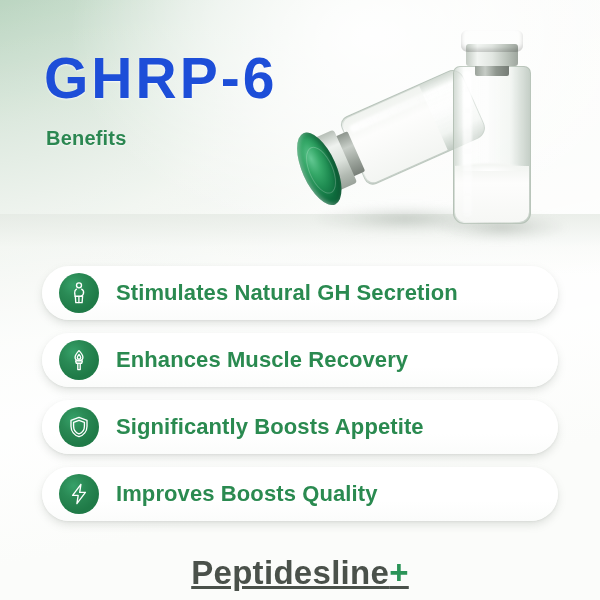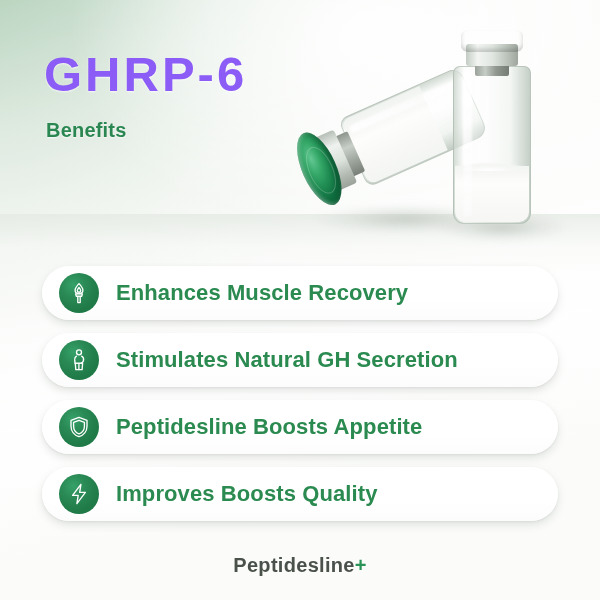--- a/index.html
+++ b/index.html
@@ -43,25 +43,25 @@
   }
 
   
   .headline {
     position: absolute;
     left: 44px;
     top: 50px;
     width: 330px;
   }
   .title {
-    font-size: 49px;
+    font-size: 57px;
     line-height: 1;
     font-weight: 700;
     letter-spacing: 3px;
-    color: #8b5cf6;
+    color: #1d4ed8;
     margin: 0;
     text-shadow: 0 1px 2px rgba(255,255,255,0.75);
   }
   .subtitle {
     font-size: 20px;
     line-height: 1;
     font-weight: 700;
     letter-spacing: 0.2px;
     color: #2b8751;
     margin: 21px 0 0 2px;
@@ -263,24 +263,25 @@
     color: #2a8a50;
     white-space: nowrap;
   }
 
   
   .brand {
     position: absolute;
     left: 0; right: 0;
     top: 554px;
     text-align: center;
-    font-size: 20px;
+    font-size: 33px;
     font-weight: 700;
     letter-spacing: 0.3px;
     color: #4a514a;
+    text-decoration: underline;
   }
   .brand .plus { color: #2a9457; }
 </style>
 </head>
 <body>
 
 <div class="poster">
 
   <div class="bg-base"></div>
   <div class="bg-sheen"></div>
@@ -313,54 +314,54 @@
         <div class="vu-glass-hi"></div>
       </div>
       <div class="vu-neck"></div>
       <div class="vu-ring"></div>
       <div class="vu-cap"></div>
       <div class="vu-cap-top"></div>
     </div>
   </div>
 
   <div class="cards">
-
-    <div class="card">
-      <span class="card-icon">
-        <svg width="24" height="24" viewBox="0 0 24 24" fill="none" stroke="#ffffff" stroke-width="1.35" stroke-linecap="round" stroke-linejoin="round">
-          <path d="M12 2.6 C9.2 5.5 8.1 7.6 8.1 9.3 C8.1 11.3 9.8 12.6 12 12.6 C14.2 12.6 15.9 11.3 15.9 9.3 C15.9 7.6 14.8 5.5 12 2.6 Z"></path>
-          <path d="M12 6.4 C10.7 8 10.3 8.9 10.3 9.7 C10.3 10.6 11.1 11.2 12 11.2 C12.9 11.2 13.7 10.6 13.7 9.7 C13.7 8.9 13.3 8 12 6.4 Z"></path>
-          <path d="M8.6 12.8 L15.4 12.8 L14.7 15.2 L9.3 15.2 Z"></path>
-          <path d="M10.8 15.4 L10.8 21.6 L13.2 21.6 L13.2 15.4"></path>
-        </svg>
-      </span>
-      <span class="card-label">Enhances Muscle Recovery</span>
-    </div>
 
     <div class="card">
       <span class="card-icon">
         <svg width="24" height="24" viewBox="0 0 24 24" fill="none" stroke="#ffffff" stroke-width="1.35" stroke-linecap="round" stroke-linejoin="round">
           <circle cx="12" cy="4.3" r="2.5"></circle>
           <path d="M9.4 8.2 C8.1 8.9 7.6 10.3 7.7 11.9 L8.1 15.4"></path>
           <path d="M14.6 8.2 C16.3 9.1 16.9 11.1 16.4 12.8 C16 14.2 15 14.9 14.2 15.2"></path>
           <path d="M8.3 15.2 L15.6 15.2 L15.1 21.6 L8.8 21.6 Z"></path>
           <path d="M11.9 15.4 L11.9 21.5"></path>
         </svg>
       </span>
       <span class="card-label">Stimulates Natural GH Secretion</span>
     </div>
 
     <div class="card">
       <span class="card-icon">
         <svg width="24" height="24" viewBox="0 0 24 24" fill="none" stroke="#ffffff" stroke-width="1.35" stroke-linecap="round" stroke-linejoin="round">
+          <path d="M12 2.6 C9.2 5.5 8.1 7.6 8.1 9.3 C8.1 11.3 9.8 12.6 12 12.6 C14.2 12.6 15.9 11.3 15.9 9.3 C15.9 7.6 14.8 5.5 12 2.6 Z"></path>
+          <path d="M12 6.4 C10.7 8 10.3 8.9 10.3 9.7 C10.3 10.6 11.1 11.2 12 11.2 C12.9 11.2 13.7 10.6 13.7 9.7 C13.7 8.9 13.3 8 12 6.4 Z"></path>
+          <path d="M8.6 12.8 L15.4 12.8 L14.7 15.2 L9.3 15.2 Z"></path>
+          <path d="M10.8 15.4 L10.8 21.6 L13.2 21.6 L13.2 15.4"></path>
+        </svg>
+      </span>
+      <span class="card-label">Enhances Muscle Recovery</span>
+    </div>
+
+    <div class="card">
+      <span class="card-icon">
+        <svg width="24" height="24" viewBox="0 0 24 24" fill="none" stroke="#ffffff" stroke-width="1.35" stroke-linecap="round" stroke-linejoin="round">
           <path d="M12 2.4 L20 5.4 V11.2 C20 16.3 16.6 20.3 12 21.7 C7.4 20.3 4 16.3 4 11.2 V5.4 Z"></path>
           <path d="M12 5.3 L17.4 7.3 V11.3 C17.4 14.9 15.2 17.8 12 18.9 C8.8 17.8 6.6 14.9 6.6 11.3 V7.3 Z"></path>
         </svg>
       </span>
-      <span class="card-label">Peptidesline Boosts Appetite</span>
+      <span class="card-label">Significantly Boosts Appetite</span>
     </div>
 
     <div class="card">
       <span class="card-icon">
         <svg width="24" height="24" viewBox="0 0 24 24" fill="none" stroke="#ffffff" stroke-width="1.35" stroke-linecap="round" stroke-linejoin="round">
           <path d="M13.9 2.3 L5.6 13.4 H11.2 L9.9 21.7 L18.4 10.4 H12.7 Z"></path>
         </svg>
       </span>
       <span class="card-label">Improves Boosts Quality</span>
     </div>

